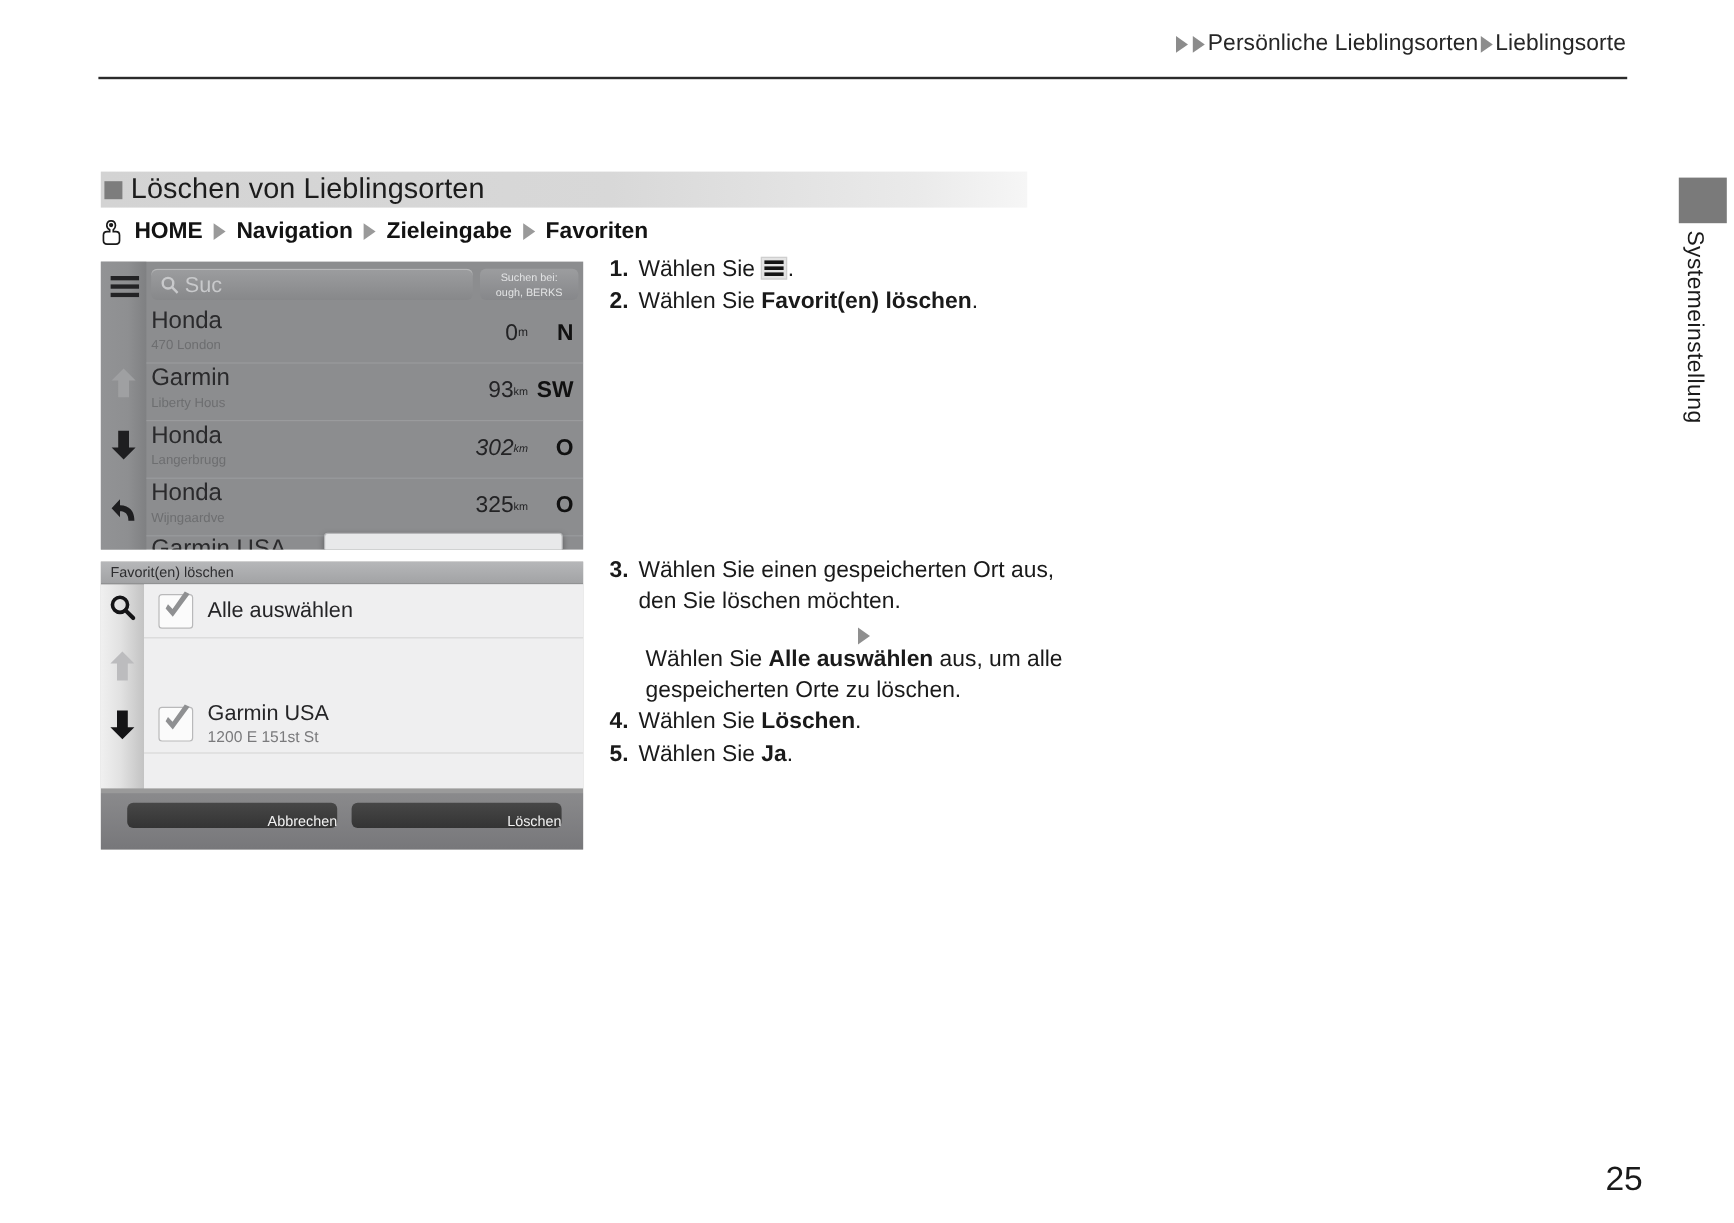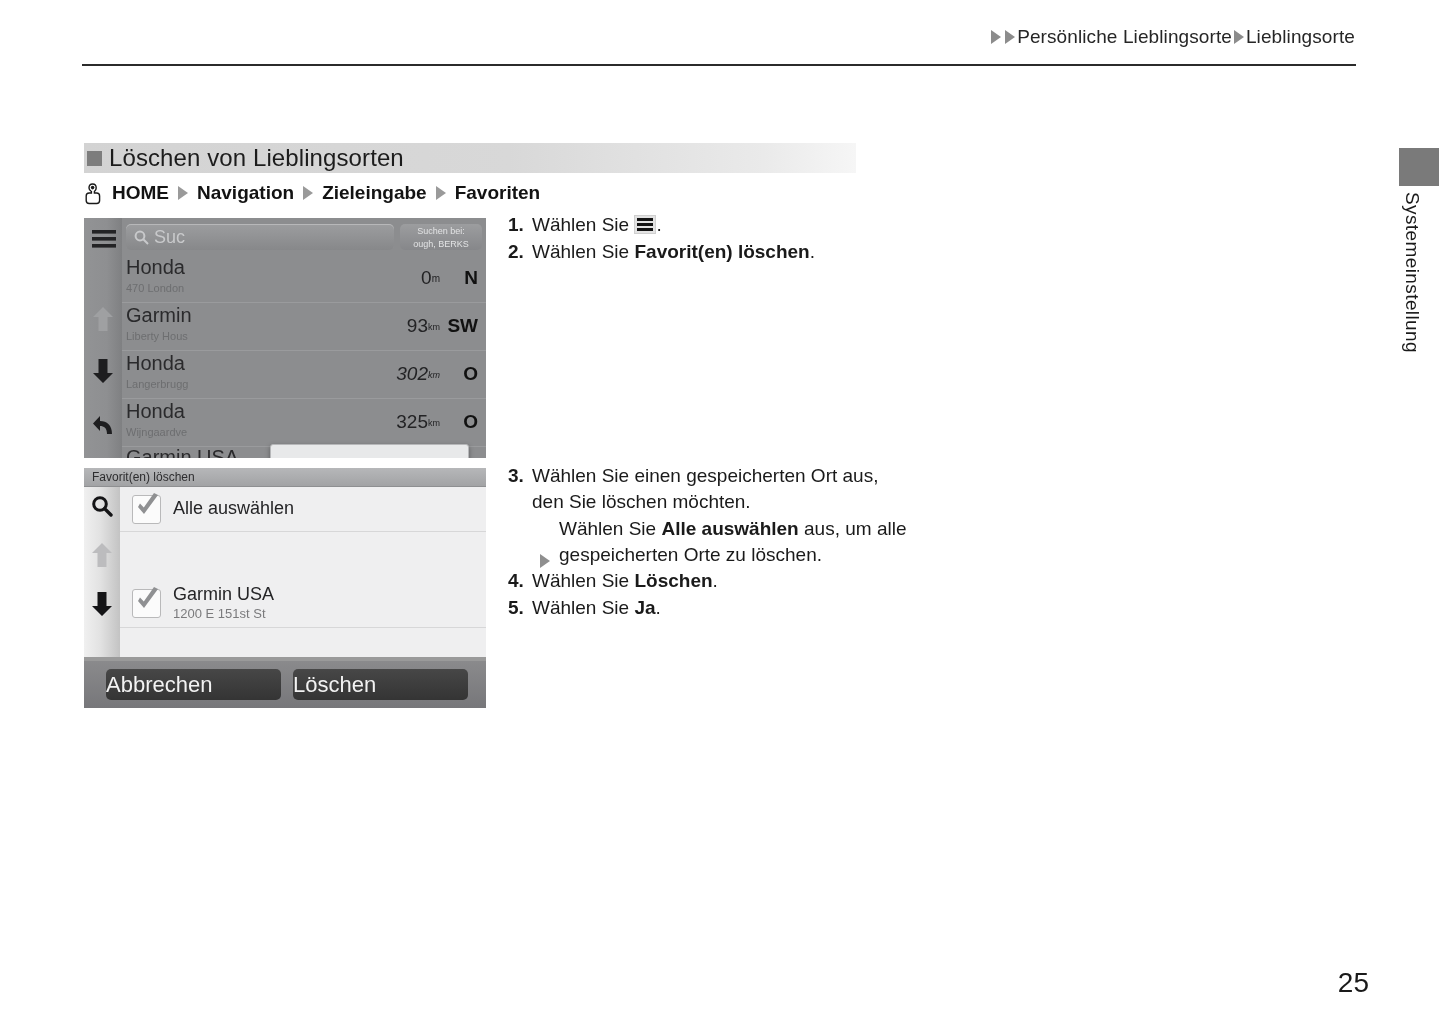--- a/index.html
+++ b/index.html
@@ -284,26 +284,26 @@
   }
   #d2-footer {
     position: absolute;
     left: 0; bottom: 0;
     width: 402px; height: 47px;
     background: linear-gradient(to bottom, #8a8a8c, #77777a);
   }
   .d2-btn {
     position: absolute;
     top: 8px;
-    height: 31px;
+    height: 21px;
     border-radius: 5px;
     background: linear-gradient(to bottom, #474747, #343434);
     color: #f2f2f2;
-    font-size: 22px;
-    text-align: left;
+    font-size: 12px;
+    text-align: right;
     line-height: 31px;
     white-space: nowrap;
   }
   #d2-cancel { left: 22px; width: 175px; }
   #d2-delete { left: 209px; width: 175px; }
 
   
   .steps {
     position: absolute;
     left: 508px;
@@ -320,22 +320,23 @@
   }
   .step .num {
     font-weight: bold;
     width: 24px;
     flex: none;
   }
   .step .txt { flex: 1; }
   b.kw { font-weight: bold; }
   .substep {
     display: flex;
-    align-items: flex-end;
+    align-items: center;
     margin-left: 30px;
+    flex-direction: column;
   }
   .substep .tri {
     border-left-color: #8f8f8f;
     margin-top: 7px;
     margin-right: 9px;
   }
   .hamburger-inline {
     display: inline-block;
     width: 20px;
     height: 17px;
@@ -364,21 +365,21 @@
     font-size: 28px;
     color: #1a1a1a;
   }
 </style>
 </head>
 <body>
 
 <div id="header-breadcrumb">
   <span class="tri"></span>
   <span class="tri"></span>
-  <span>Persönliche Lieblingsorte</span>
+  <span>Persönliche Lieblingsorten</span>
   <span class="tri"></span>
   <span>Lieblingsorte</span>
 </div>
 <div id="header-rule"></div>
 
 <div id="side-tab-block"></div>
 <div id="side-tab-label">Systemeinstellung</div>
 
 <div id="section-band"></div>
 <div id="section-square"></div>

